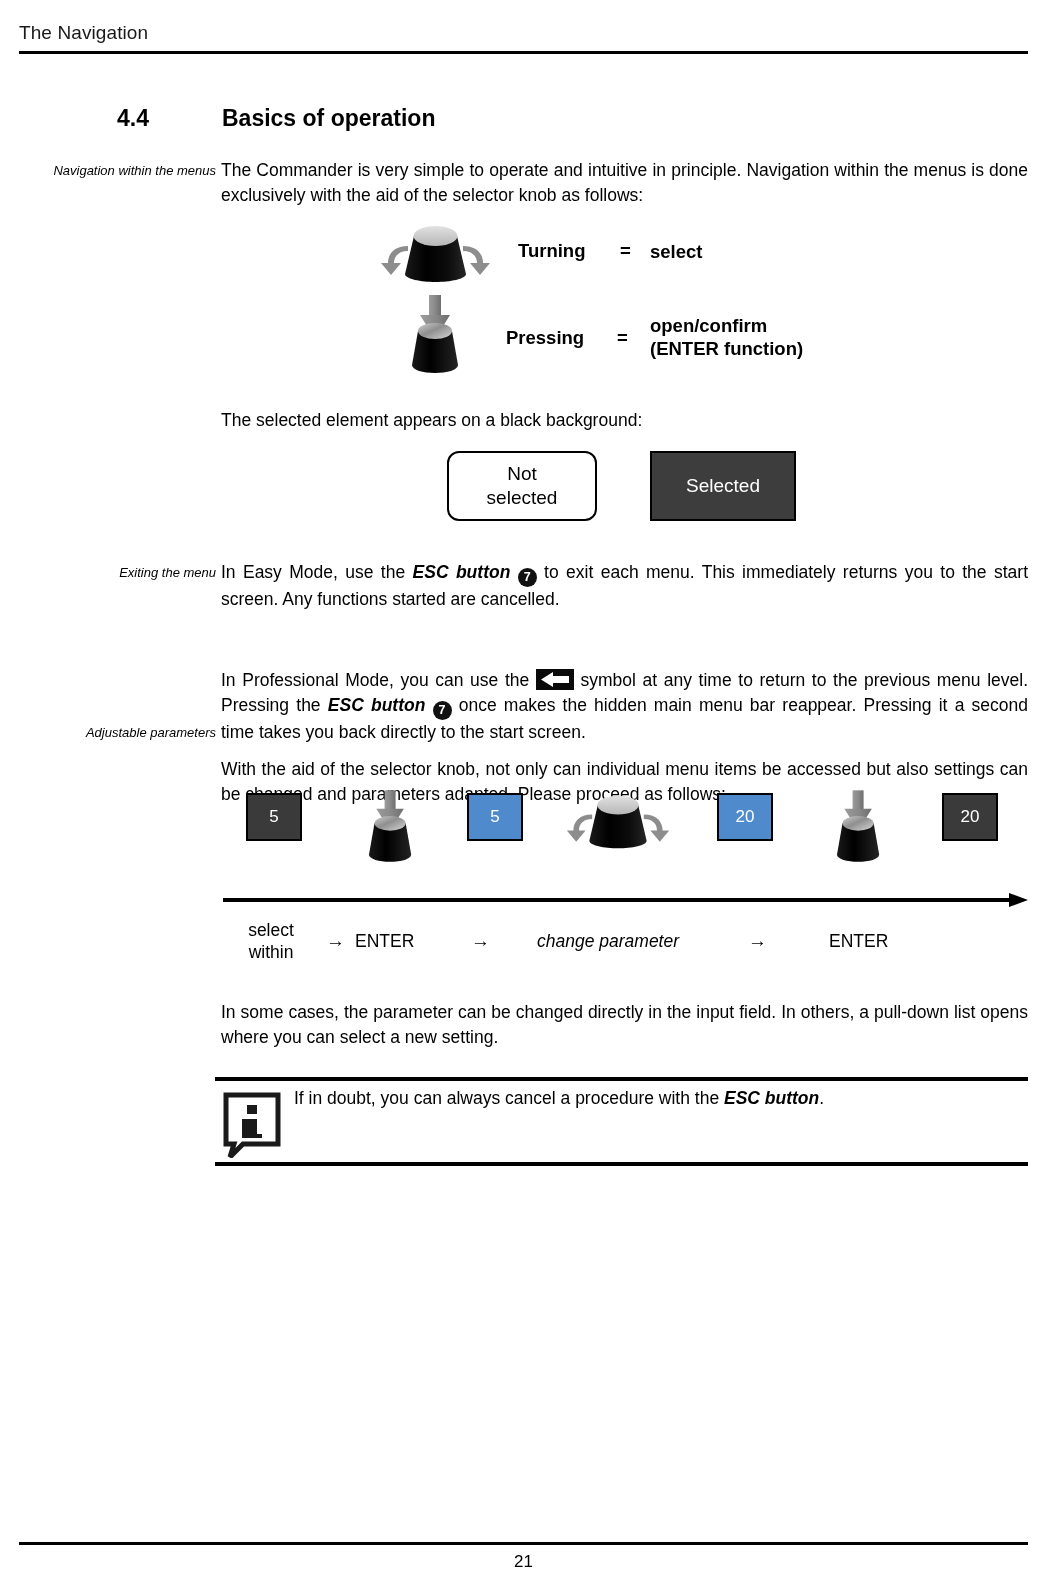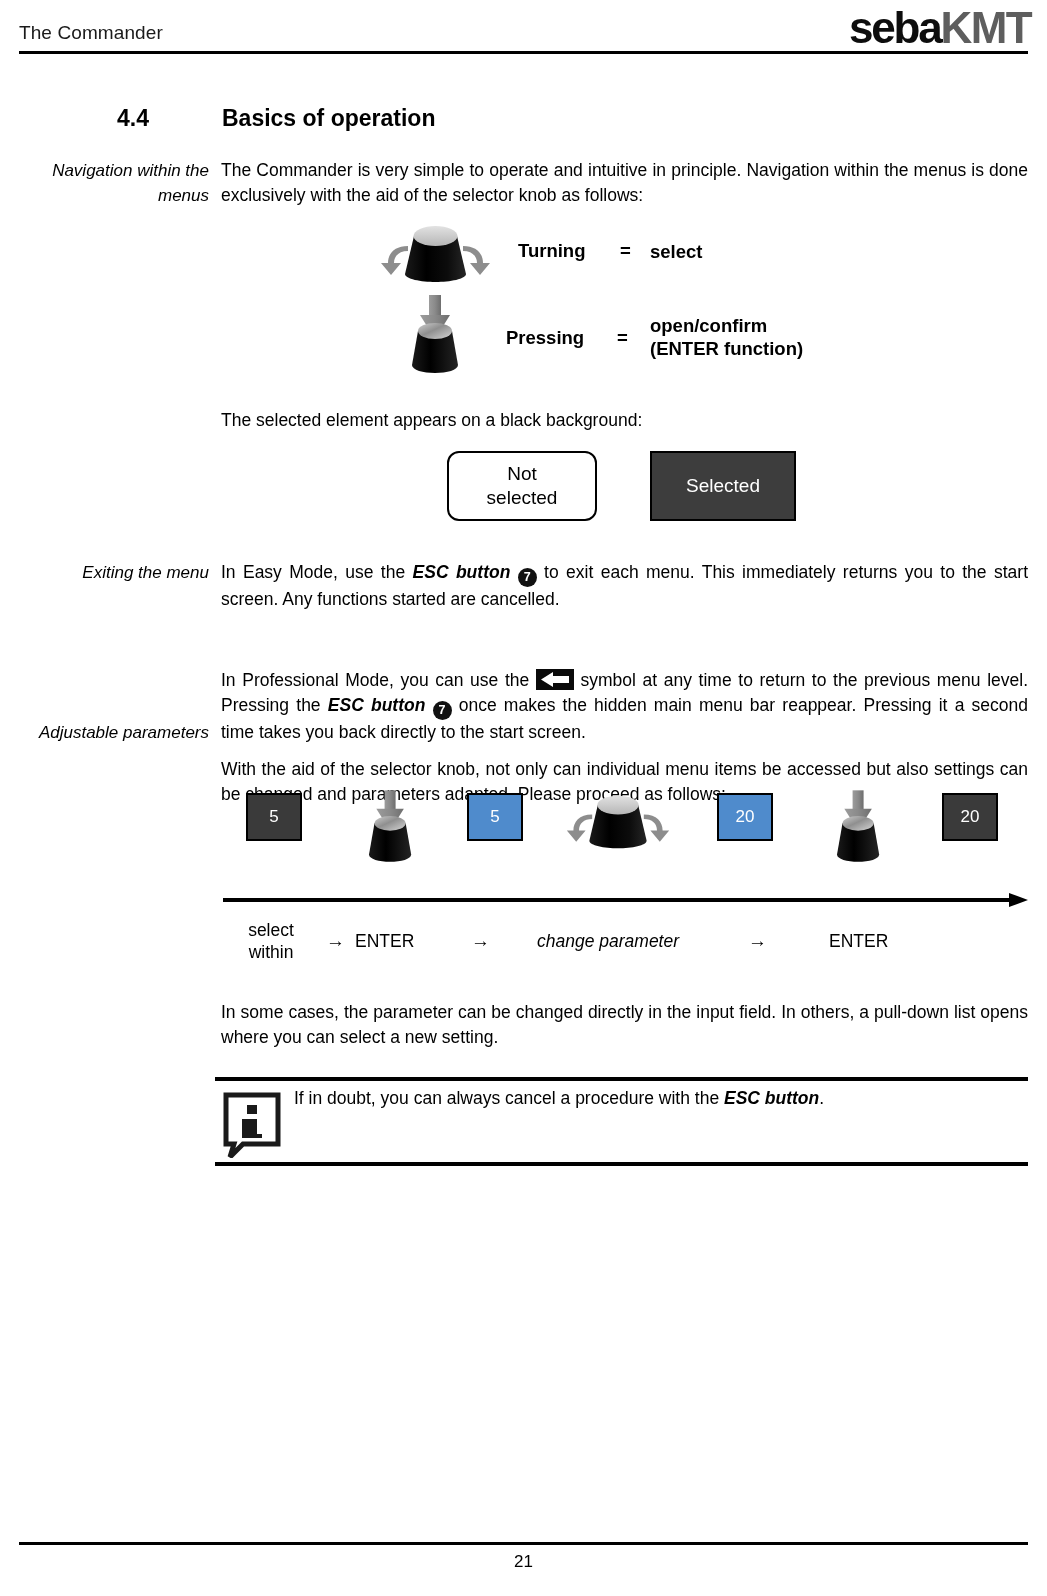--- a/index.html
+++ b/index.html
@@ -72,25 +72,25 @@
     color: #000000;
   }
   .section-number {
     display: inline-block;
     width: 105px;
   }
 
   
   .margin-note {
     position: absolute;
-    left: 4px;
+    left: 11px;
     width: 205px;
     text-align: right;
     font-style: italic;
-    font-size: 17px;
+    font-size: 13px;
     line-height: 25px;
     color: #000000;
   }
   .body-col {
     position: absolute;
     left: 221px;
     width: 807px;
     font-size: 17.5px;
     line-height: 25px;
     color: #000000;
@@ -268,24 +268,21 @@
     width: 1047px;
     text-align: center;
     font-size: 17px;
     color: #000000;
   }
 </style>
 </head>
 <body>
 
 <div class="page-header">
-  <div class="header-title">The Commander</div>
-  <div class="header-logo">
-    <span class="logo-seba">seba</span><span class="logo-kmt">KMT</span>
-  </div>
+  <div class="header-title">The Navigation</div>
   <div class="header-rule"></div>
 </div>
 
 <div class="section-heading">
   <span class="section-number">4.4</span><span>Basics of operation</span>
 </div>
 
 <div class="margin-note" style="top:158px;">Navigation within the menus</div>
 <div class="body-col" style="top:158px;">The Commander is very simple to operate and intuitive in principle. Navigation within the menus is done exclusively with the aid of the selector knob as follows:</div>
 

